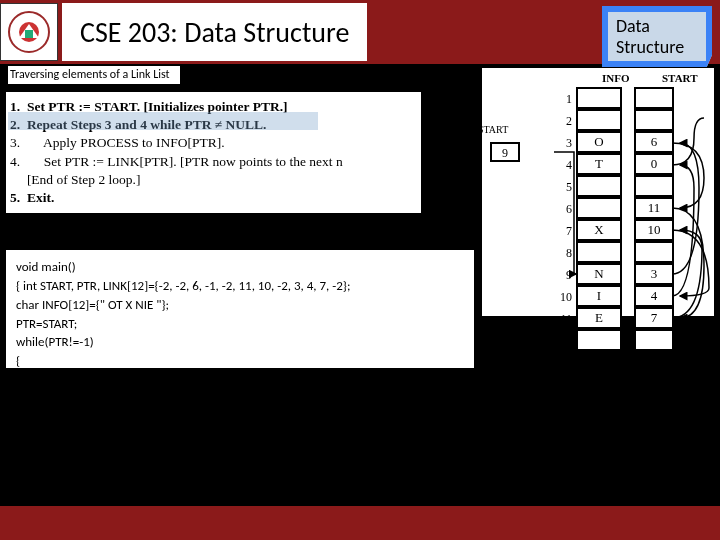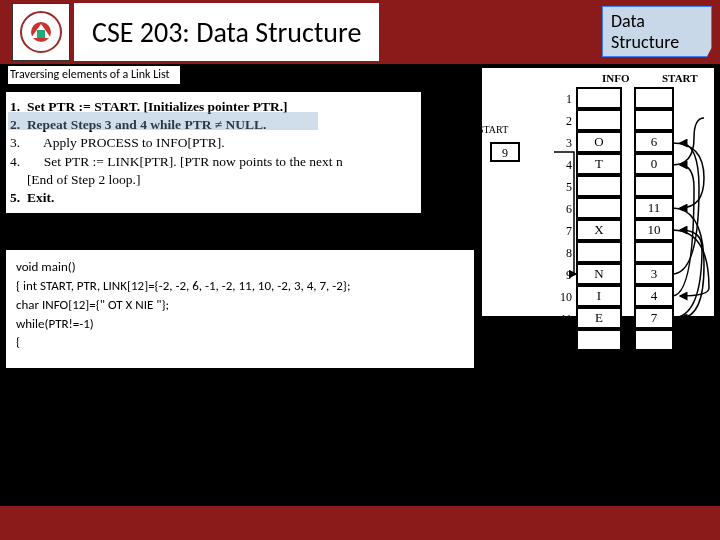--- a/index.html
+++ b/index.html
@@ -9,21 +9,21 @@
     background: #000;
     font-family: Calibri, Arial, sans-serif;
     position: relative;
     overflow: hidden;
   }
   .header {
     background: #8b1a1a;
     height: 64px;
     display: flex;
     align-items: center;
-    padding-left: 12px;
+    padding-left: 0;
     position: relative;
   }
   .logo-box {
     width: 58px;
     height: 58px;
     background: #fff;
     border: 1px solid #333;
     display: flex;
     align-items: center;
     justify-content: center;
@@ -37,21 +37,21 @@
     margin-left: 4px;
     height: 58px;
     display: flex;
     align-items: center;
   }
   .badge {
     position: absolute;
     right: 8px;
     top: 6px;
     background: #c9d8e8;
-    border: 1px solid #3b82f6;
+    border: 6px solid #3b82f6;
     color: #000;
     font-size: 18px;
     line-height: 1.15;
     padding: 4px 8px;
     width: 110px;
     clip-path: polygon(0 0, 100% 0, 100% 80%, 95% 100%, 0 100%);
   }
   .subtitle {
     position: absolute;
     top: 66px;
@@ -187,20 +187,21 @@
   <div class="line">4.       Set PTR := LINK[PTR]. [PTR now points to the next n</div>
   <div class="line">     [End of Step 2 loop.]</div>
   <div class="line"><b>5.  Exit.</b></div>
 </div>
 <div class="hl"></div>
 
 <div class="code-box">
   <div>void main()</div>
   <div>{  int START, PTR, LINK[12]={-2, -2, 6, -1, -2,  11, 10, -2, 3, 4, 7, -2};</div>
   <div>char INFO[12]={"   OT  X  NIE "};</div>
+  <div>PTR=START;</div>
   <div>while(PTR!=-1)</div>
   <div>{</div>
 </div>
 
 <div class="table-fig">
   <div class="labels lbl-info">INFO</div>
   <div class="labels lbl-link">START</div>
   <div class="start-label">START</div>
   <div class="start-box">9</div>
   <div class="grid" id="grid">

